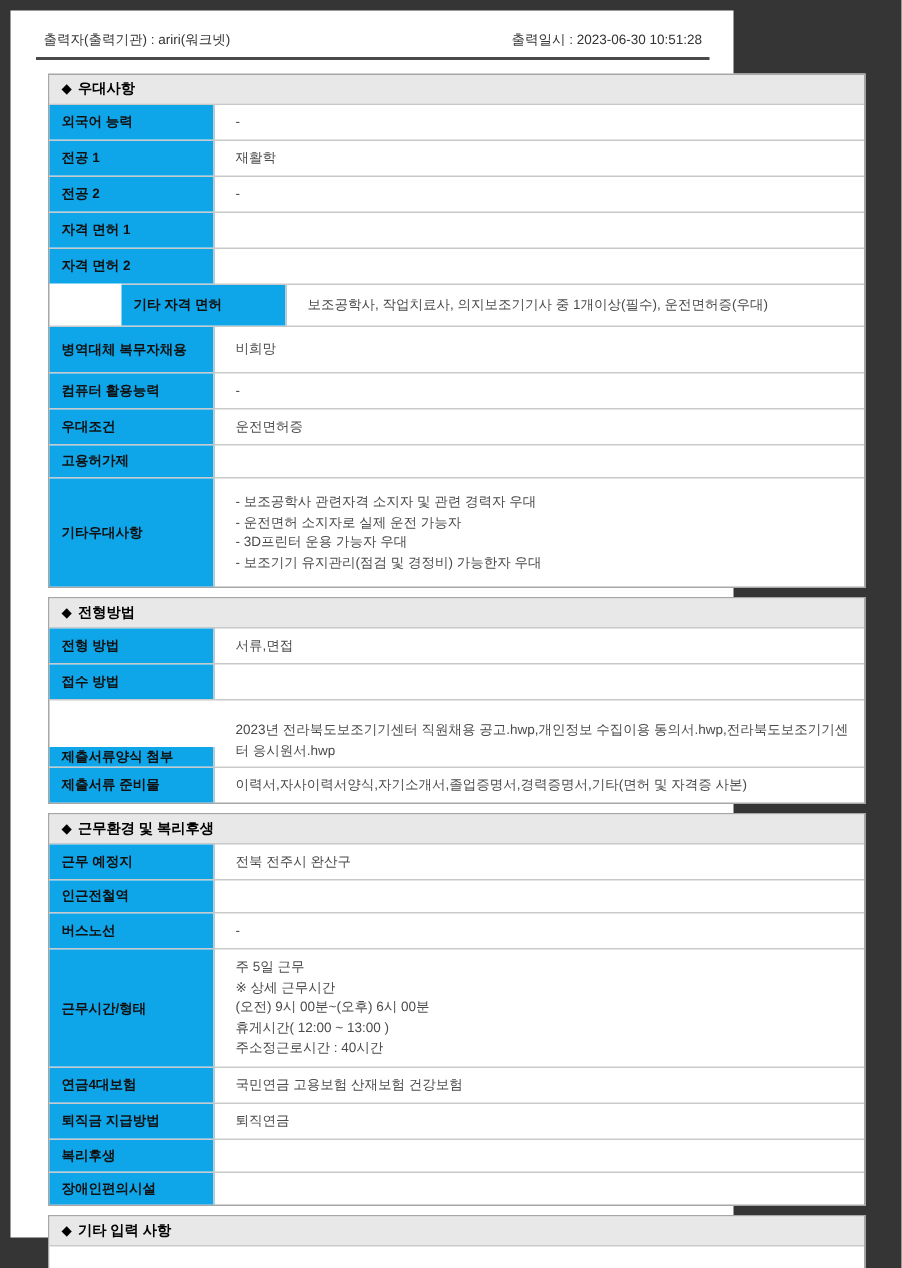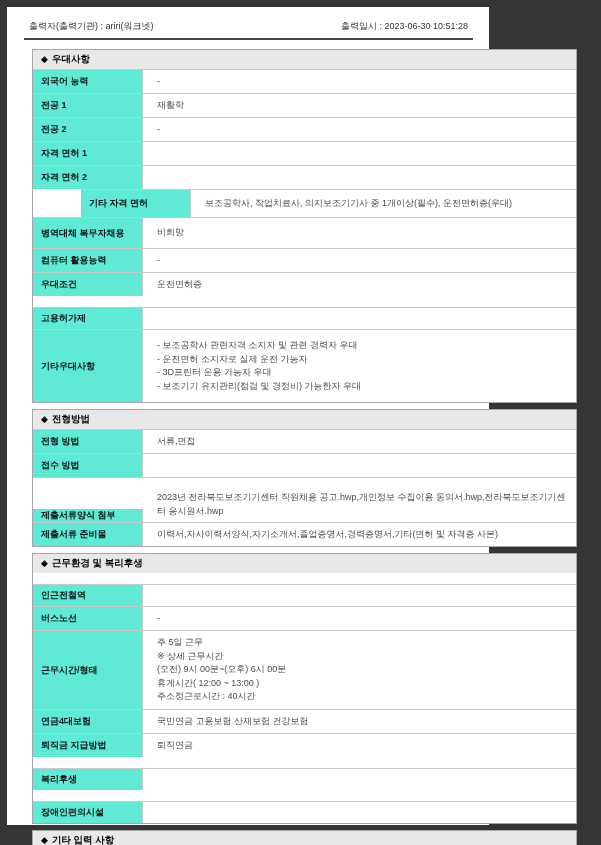--- a/index.html
+++ b/index.html
@@ -30,34 +30,34 @@
     background:#e8e8e8;
     min-height:19px;
     display:flex;align-items:center;
     padding-left:8px;
     font-size:9.5px;font-weight:bold;color:#000;
   }
   .diamond{margin-right:4px;font-size:9px;line-height:1;}
   .row{display:flex;border-top:1px solid #c9c9c9;min-height:23px;}
   .row .label{
     flex:0 0 110px;width:110px;box-sizing:border-box;
-    background:#5eead4;
+    background:#0ea5e9;
     border-right:1px solid #c9c9c9;
     display:flex;align-items:center;
     padding-left:8px;
     font-weight:bold;font-size:9px;color:#111;
   }
   .row .value{
     flex:1;min-width:0;
     display:flex;align-items:center;
     padding:4px 8px 4px 14px;
     font-size:9px;color:#4a4a4a;
     white-space:pre-line;line-height:1.5;
   }
-  .row.short{min-height:21px;margin-top:11px;}
+  .row.short{min-height:21px;}
   .row.h27{min-height:27px;margin-left:48px;}
   .row.h30{min-height:30px;}
   .row.mh44{min-height:44px;align-items:flex-end;}
   .row.mh72{min-height:72px;}
   .row.mh78{min-height:78px;}
   .empty-row{border-top:1px solid #c9c9c9;min-height:18px;background:#fff;}
 </style>
 </head>
 <body>
 
@@ -144,20 +144,24 @@
         <div class="label">제출서류 준비물</div>
         <div class="value">이력서,자사이력서양식,자기소개서,졸업증명서,경력증명서,기타(면허 및 자격증 사본)</div>
       </div>
     </div>
 
     <div class="section">
       <div class="sec-header">
         <span class="diamond">◆</span>
         <span>근무환경 및 복리후생</span>
       </div>
+      <div class="row">
+        <div class="label">근무 예정지</div>
+        <div class="value">전북 전주시 완산구</div>
+      </div>
       <div class="row short">
         <div class="label">인근전철역</div>
         <div class="value"></div>
       </div>
       <div class="row">
         <div class="label">버스노선</div>
         <div class="value">-</div>
       </div>
       <div class="row mh78">
         <div class="label">근무시간/형태</div>

